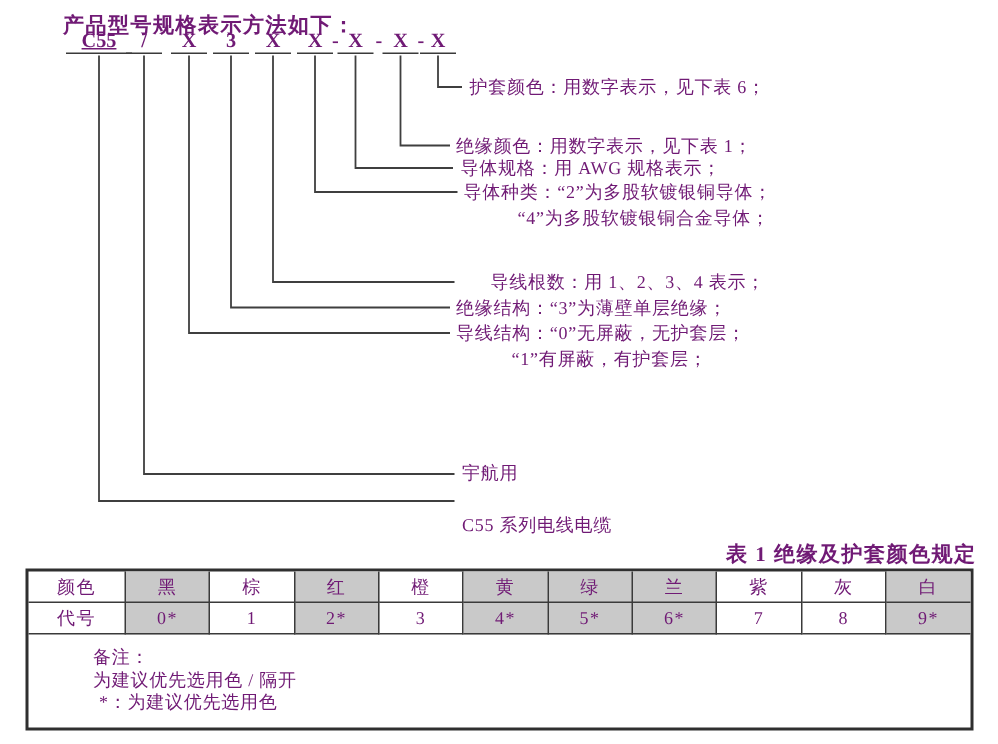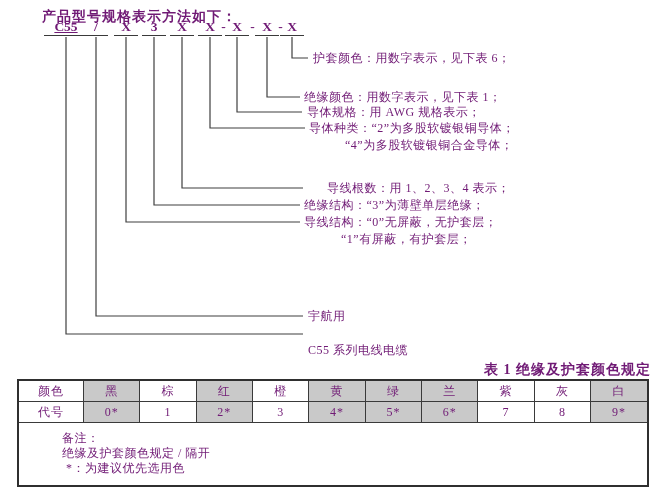--- a/index.html
+++ b/index.html
@@ -82,21 +82,21 @@
 
   <div class="callout" style="left:313px;top:52px;">护套颜色：用数字表示，见下表 6；</div>
   <div class="callout" style="left:304px;top:91px;">绝缘颜色：用数字表示，见下表 1；</div>
   <div class="callout" style="left:307px;top:106px;">导体规格：用 AWG 规格表示；</div>
   <div class="callout" style="left:309px;top:122px;text-align:center;">导体种类：“2”为多股软镀银铜导体；</div>
   <div class="callout" style="left:345px;top:139px;">“4”为多股软镀银铜合金导体；</div>
   <div class="callout" style="left:299px;top:182px;margin-left:28px;">导线根数：用 1、2、3、4 表示；</div>
   <div class="callout" style="left:304px;top:199px;">绝缘结构：“3”为薄壁单层绝缘；</div>
   <div class="callout" style="left:304px;top:216px;">导线结构：“0”无屏蔽，无护套层；</div>
   <div class="callout" style="left:341px;top:233px;">“1”有屏蔽，有护套层；</div>
-  <div class="callout" style="left:308px;top:310px;">宇航用</div>
+  <div class="callout" style="left:308px;top:310px;font-family:Liberation Mono, monospace;">宇航用</div>
   <div class="callout" style="left:308px;top:344px;">C55 系列电线电缆</div>
 
   <div class="tbl-title">表 1  绝缘及护套颜色规定</div>
 
   <div class="tbl-box">
     <table class="ctable">
       <tbody>
           <tr>
         <td>颜色</td>
         <td class="hl">黑</td>
@@ -120,18 +120,18 @@
         <td class="hl">5*</td>
         <td class="hl">6*</td>
         <td>7</td>
         <td>8</td>
         <td class="hl">9*</td>
       </tr>
     </tbody>
       </table>
     <div class="remarks">
       <div>备注：</div>
-      <div>绝缘及护套颜色规定 / 隔开</div>
+      <div>为建议优先选用色 / 隔开</div>
       <div style="padding-left:4px;">*：为建议优先选用色</div>
     </div>
   </div>
 
 </div>
 
 </body></html>

